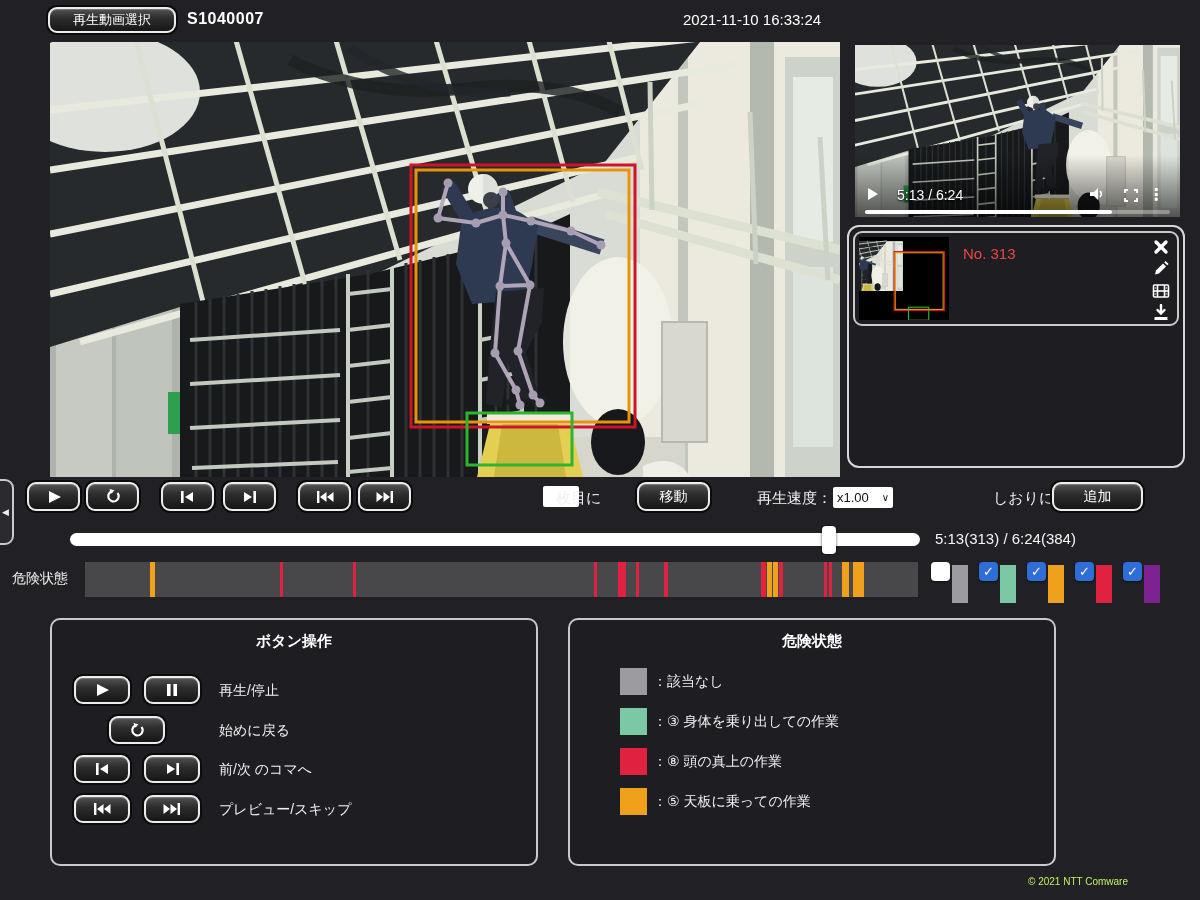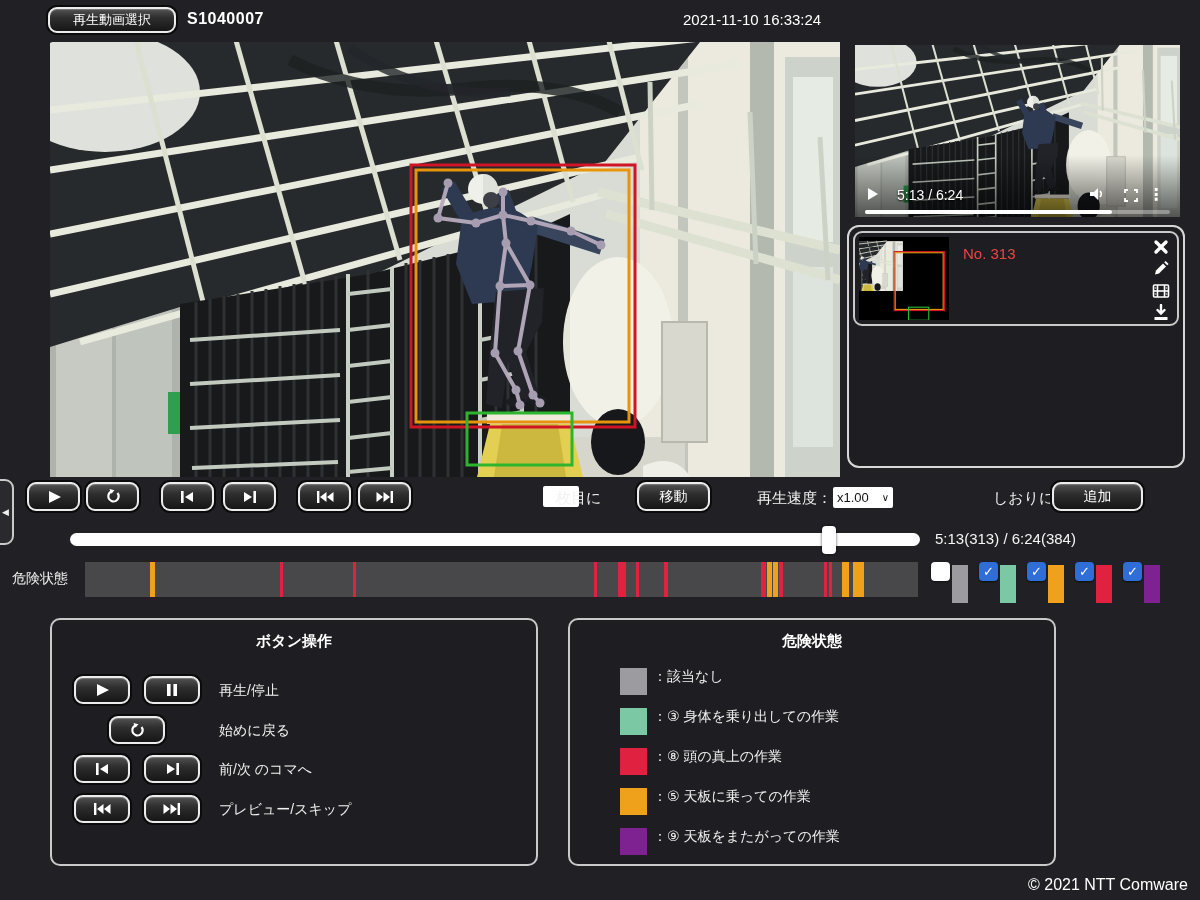--- a/index.html
+++ b/index.html
@@ -67,25 +67,25 @@
   .cb-swatch{position:absolute;left:21px;top:3px;width:16px;height:38px;display:block;}
   
   .panel{position:absolute;top:618px;width:488px;height:248px;border:2px solid #c9c9c9;border-radius:10px;
     box-sizing:border-box;background:#1e1e22;}
   .panel-left{left:50px;} .panel-right{left:568px;}
   .panel-title{position:absolute;left:0;right:0;top:12px;text-align:center;font-size:15px;font-weight:bold;}
   .bg-row{position:absolute;left:22px;height:28px;}
   .bg-row .chrome-btn{position:absolute;top:0;width:56px;height:28px;}
   .bg-label{position:absolute;left:145px;top:6px;font-size:14px;white-space:nowrap;color:#f0f0f0;}
   .legend-rows{position:absolute;left:17px;top:48px;}
-  .legend-row{display:flex;margin-bottom:13px;padding-left:33px;}
+  .legend-row{display:flex;align-items:flex-end;margin-bottom:13px;padding-left:33px;}
   .legend-swatch{width:27px;height:27px;display:block;flex:none;}
   .legend-label{font-size:14px;color:#f0f0f0;margin-left:6px;padding-bottom:4px;white-space:nowrap;}
   
-  .footer{position:absolute;left:1028px;top:876px;font-size:16px;color:#ffffff;}
+  .footer{position:absolute;left:1028px;top:876px;font-size:10px;color:#bef264;}
 </style>
 </head>
 <body>
 
 <svg width="0" height="0" style="position:absolute" aria-hidden="true">
 <defs>
 <symbol id="scene" viewBox="0 0 790 435">
   <rect width="790" height="435" fill="#d9dcd4"></rect>
   <rect x="590" width="200" height="435" fill="#eceade"></rect>
   <rect x="628" width="10" height="435" fill="#c2c6bc"></rect>
@@ -506,21 +506,17 @@
         <div class="legend-row">
           <span class="legend-swatch" style="background-color: rgb(224, 33, 64);"></span>
           <span class="legend-label">：⑧ 頭の真上の作業</span>
         </div>
 
         <div class="legend-row">
           <span class="legend-swatch" style="background-color: rgb(239, 161, 27);"></span>
           <span class="legend-label">：⑤ 天板に乗っての作業</span>
         </div>
 
-        <div class="legend-row">
-          <span class="legend-swatch" style="background-color: rgb(126, 33, 145);"></span>
-          <span class="legend-label">：⑨ 天板をまたがっての作業</span>
-        </div>
       </div>
   </div>
 
   <div class="footer">© 2021 NTT Comware</div>
 </div>
 
 </body></html>

